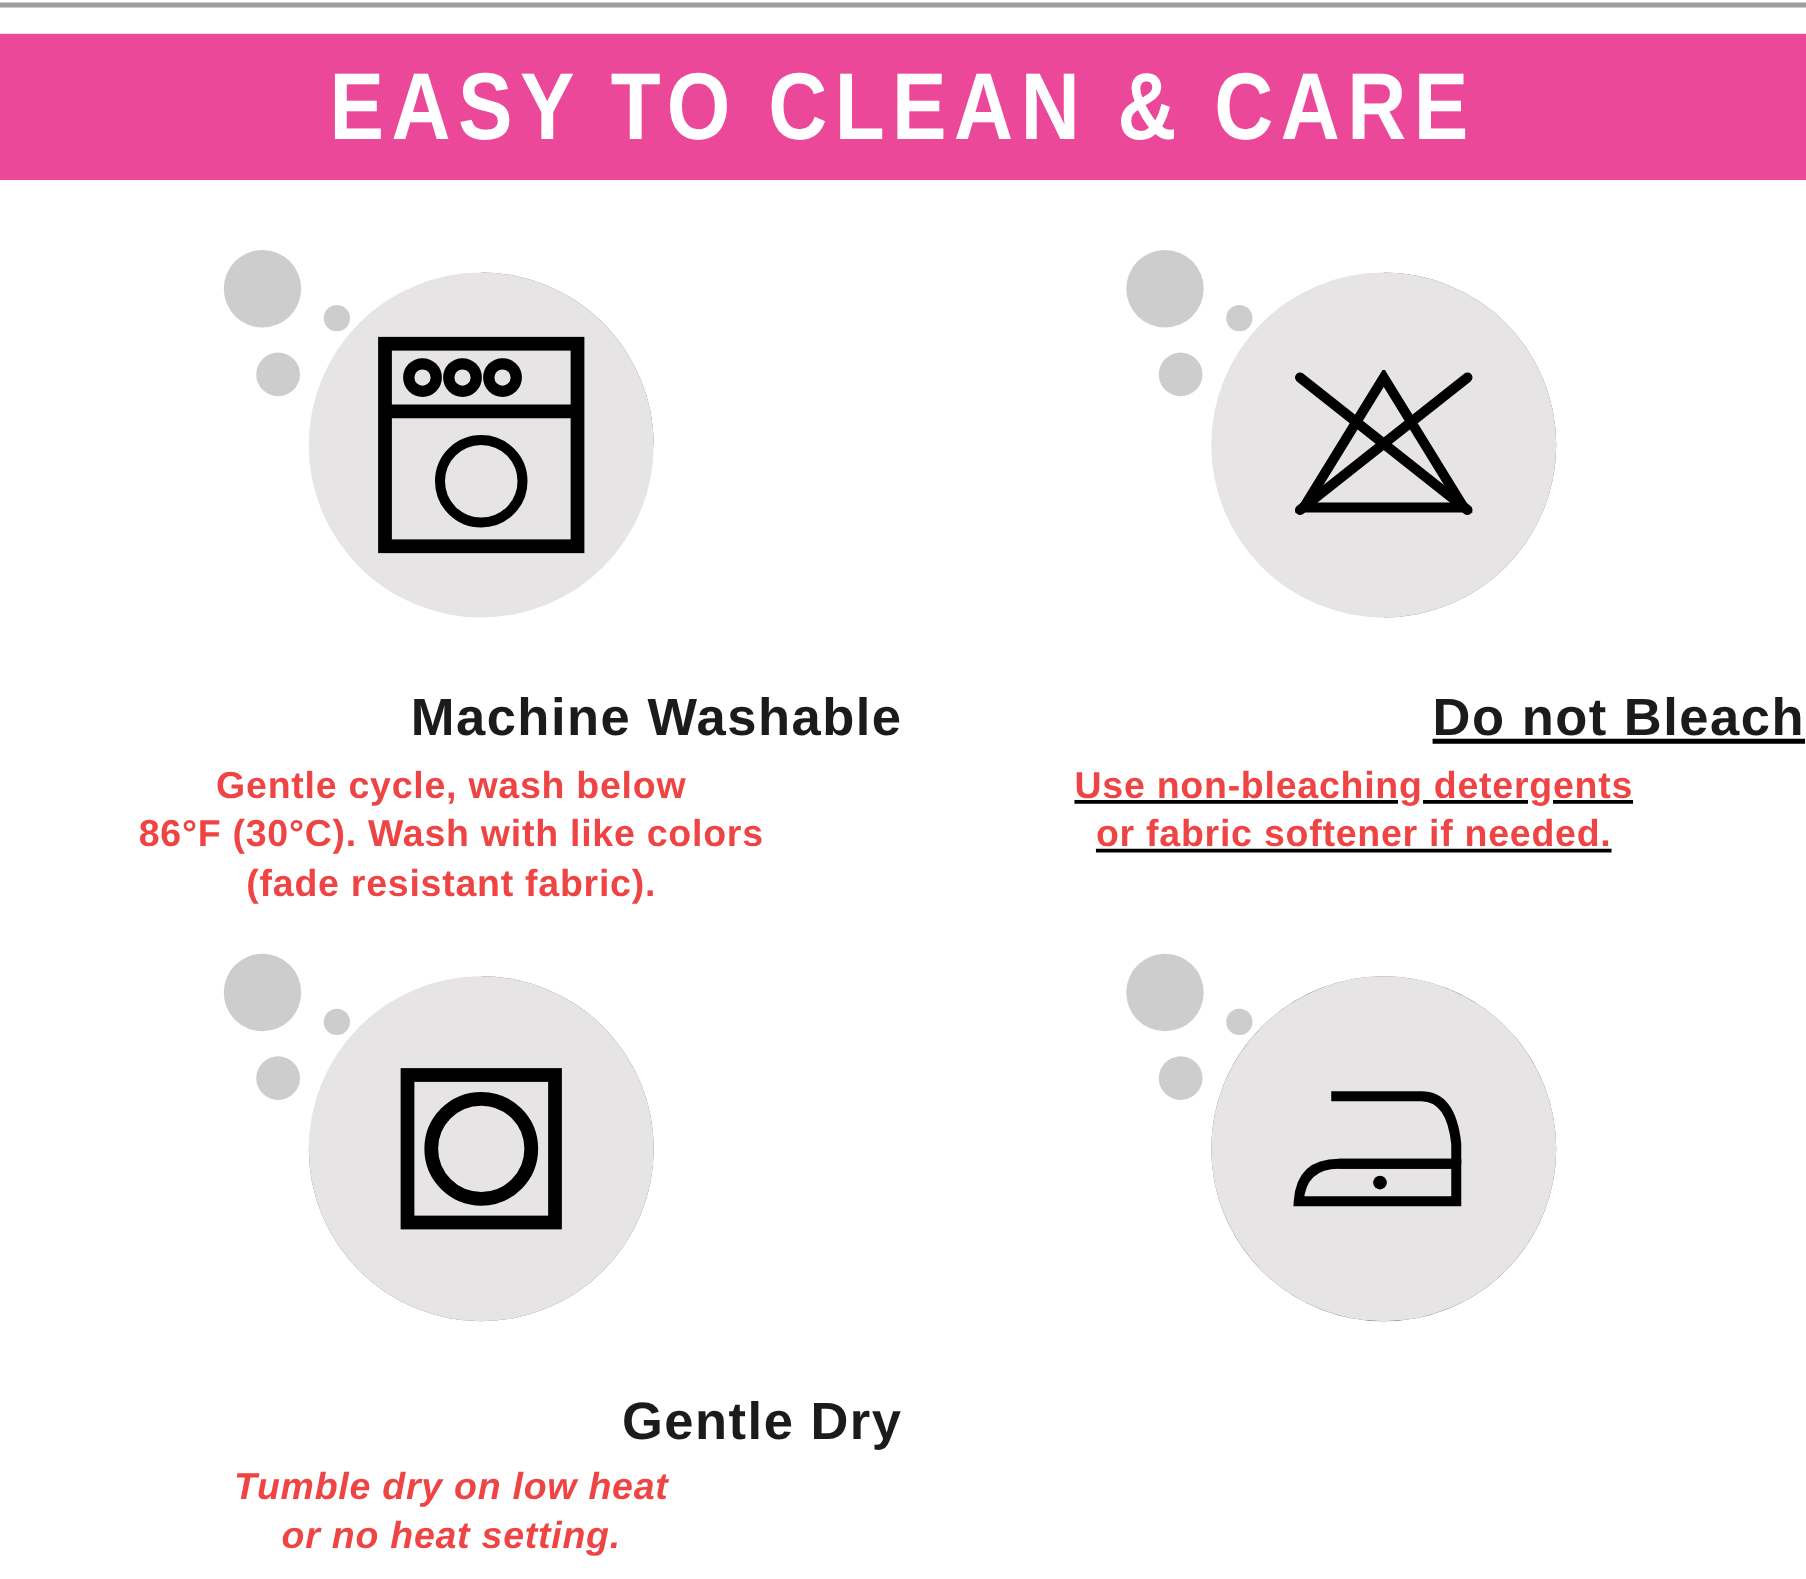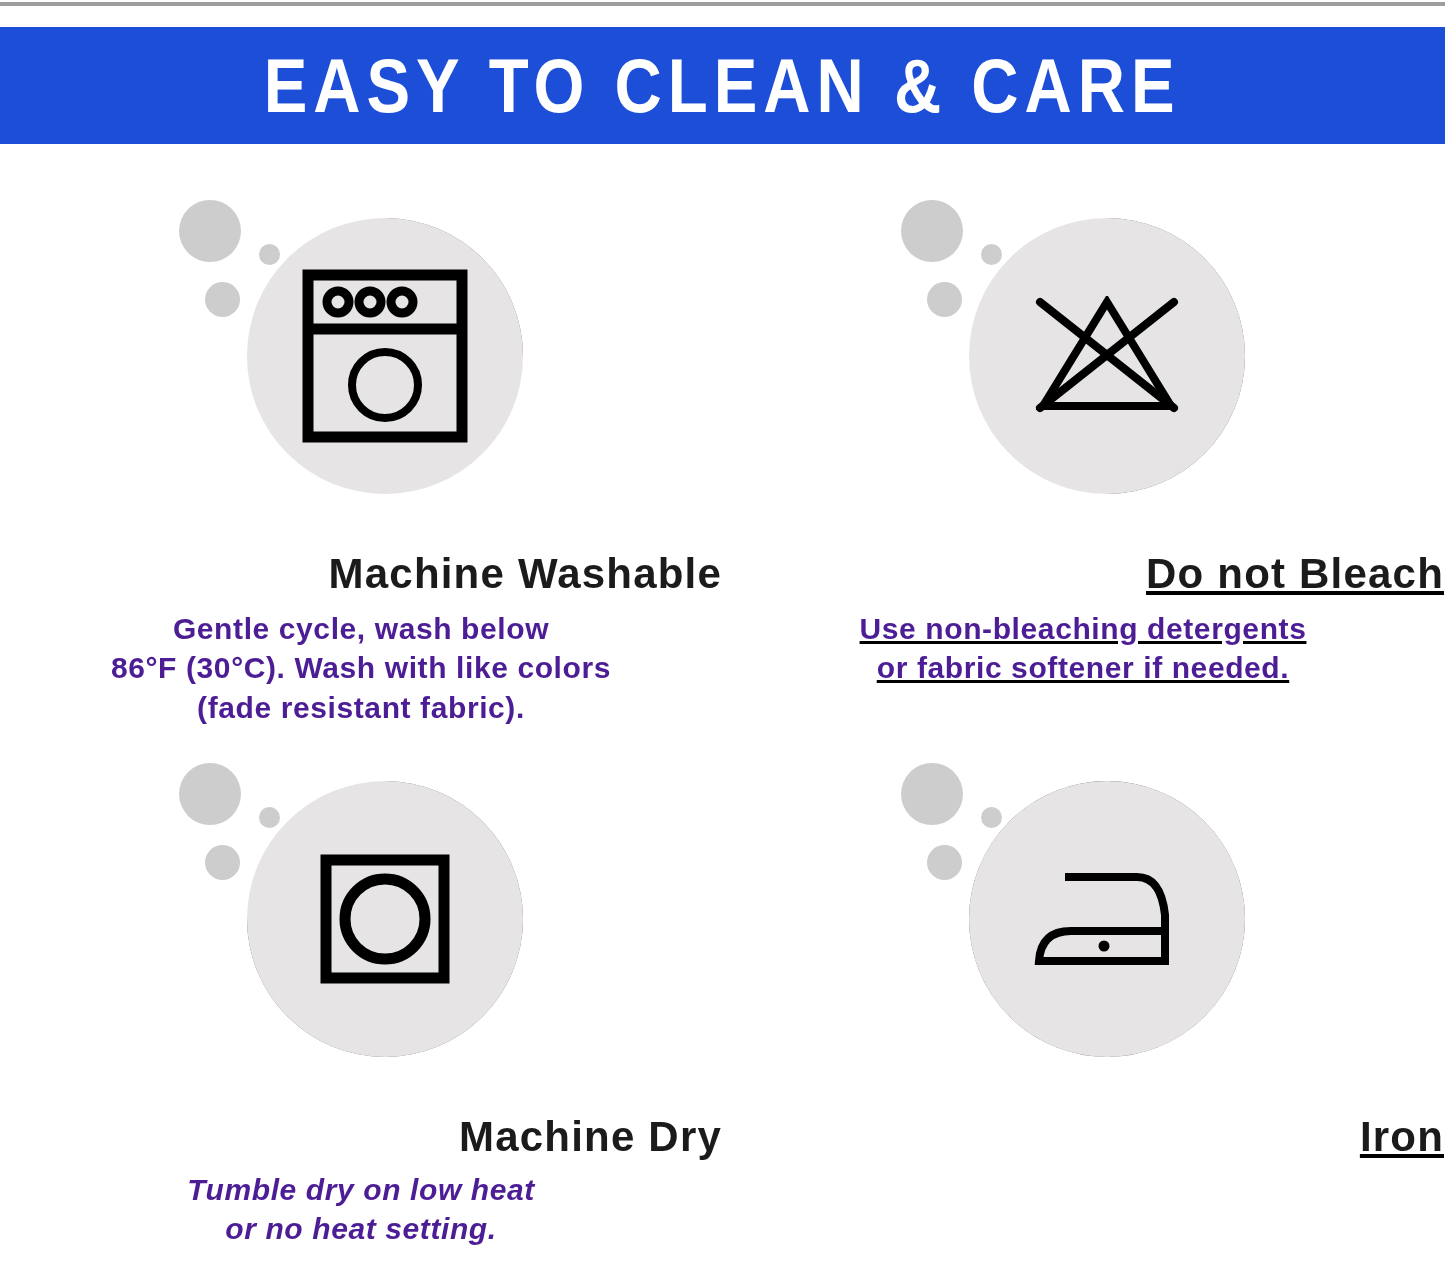--- a/index.html
+++ b/index.html
@@ -30,21 +30,21 @@
     background: #9d9d9d;
   }
 
   
   .banner {
     position: absolute;
     left: 0;
     top: 27px;
     width: 1445px;
     height: 117px;
-    background: #1d4ed8;
+    background: #ec4899;
     display: flex;
     align-items: center;
     justify-content: center;
   }
   .banner-title {
     color: #ffffff;
     font-family: "Liberation Sans Narrow", "Liberation Sans", sans-serif;
     font-size: 76px;
     font-weight: bold;
     letter-spacing: 7px;
@@ -133,21 +133,21 @@
     color: #1b1b1b;
     font-family: "Liberation Sans", sans-serif;
     font-size: 42px;
     font-weight: bold;
     letter-spacing: 1.2px;
     margin: 12px 0 0 0;
     line-height: 1.18;
   }
   .card-body {
     text-align: center;
-    color: #4c1d95;
+    color: #ef4444;
     font-family: "Liberation Sans", sans-serif;
     font-size: 30px;
     font-weight: bold;
     letter-spacing: 0.6px;
     line-height: 1.32;
     margin: 10px auto 0 auto;
     max-width: 640px;
     white-space: pre-line;
   }
   .card-body.tight { max-width: 470px; margin-top: 8px; font-style: italic; }
@@ -243,21 +243,21 @@
           <div class="disc"></div>
 
           <div class="glyph">
             <svg width="132" height="132" viewBox="0 0 132 132">
               <rect x="7" y="7" width="118" height="118" fill="none" stroke="#000000" stroke-width="11"></rect>
               <circle cx="66" cy="66" r="40" fill="none" stroke="#000000" stroke-width="11"></circle>
             </svg>
           </div>
         </div>
       </div>
-      <div class="card-title">Machine Dry</div>
+      <div class="card-title">Gentle Dry</div>
       <div class="card-body tight">Tumble dry on low heat
 or no heat setting.</div>
     </div>
 
     <div class="card card-c1 card-r1">
       <div class="badge">
         <div class="badge-stage">
           <div class="bubble bubble-lg"></div>
           <div class="bubble bubble-sm"></div>
           <div class="bubble bubble-md"></div>
@@ -273,18 +273,17 @@
           <div class="glyph">
             <svg width="156" height="100" viewBox="0 0 156 100">
               <path d="M36 8 L108 8 Q132 8 136 46 L136 62" fill="none" stroke="#000000" stroke-width="8" stroke-linecap="butt"></path>
               <path d="M136 62 L136 92 L10 92 Q12 62 42 62 Z" fill="none" stroke="#000000" stroke-width="8" stroke-linejoin="miter"></path>
               <line x1="42" y1="62" x2="136" y2="62" stroke="#000000" stroke-width="8"></line>
               <circle cx="75" cy="77" r="5.5" fill="#000000"></circle>
             </svg>
           </div>
         </div>
       </div>
-      <div class="card-title">Iron</div>
 
     </div>
 
   </div>
 </div>
 
 </body></html>

